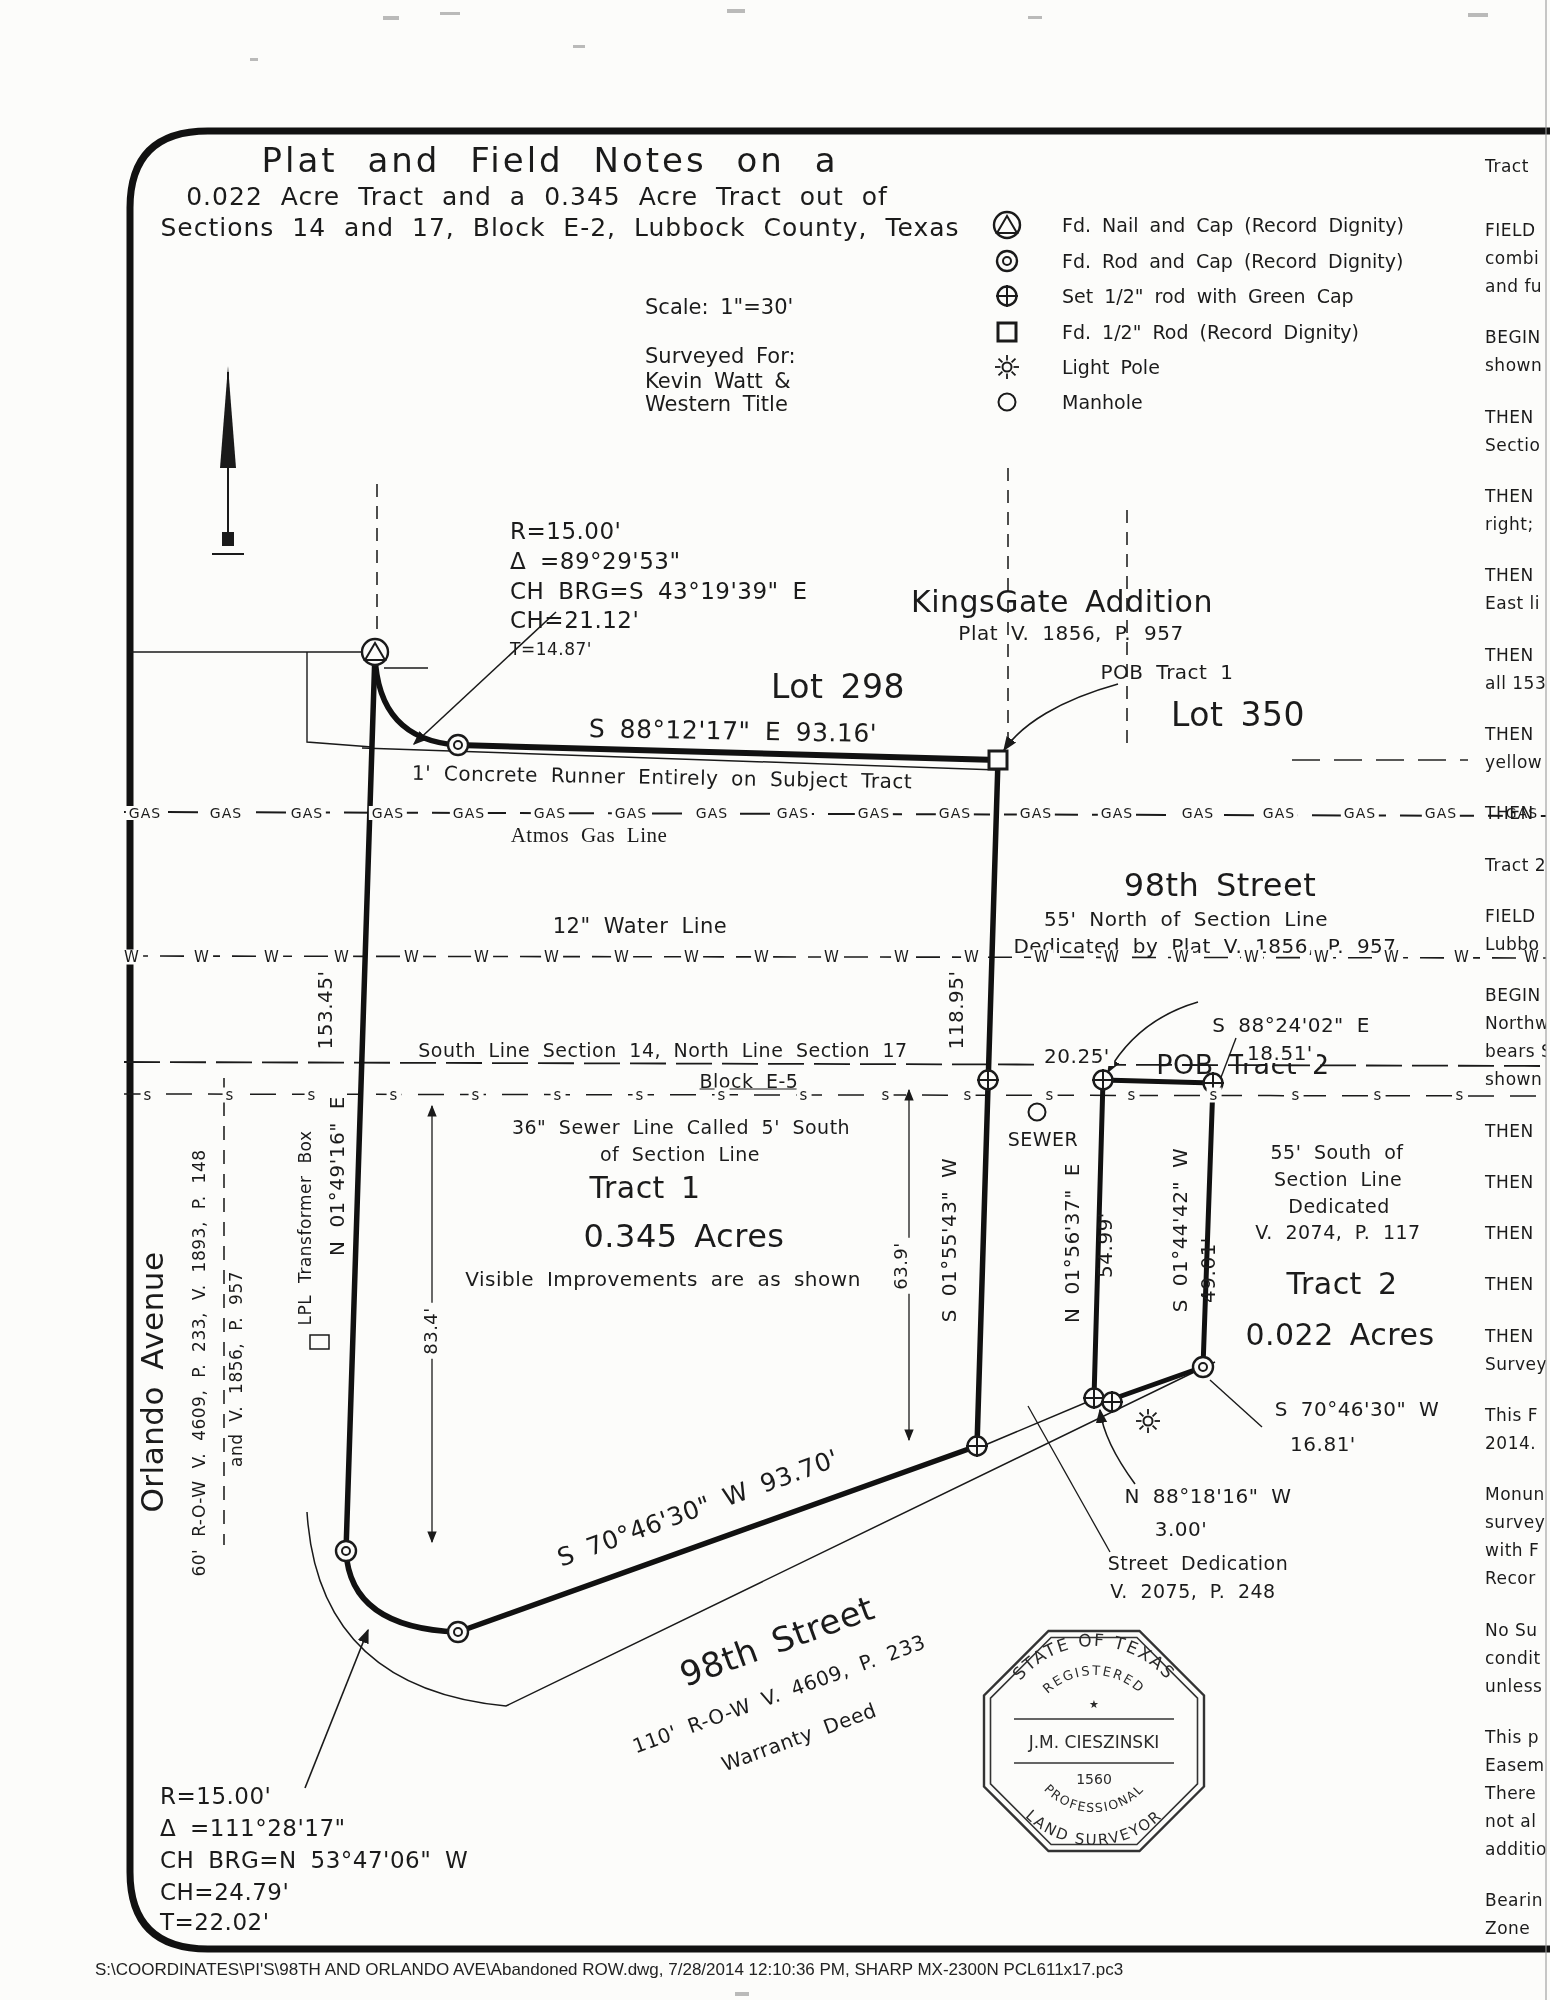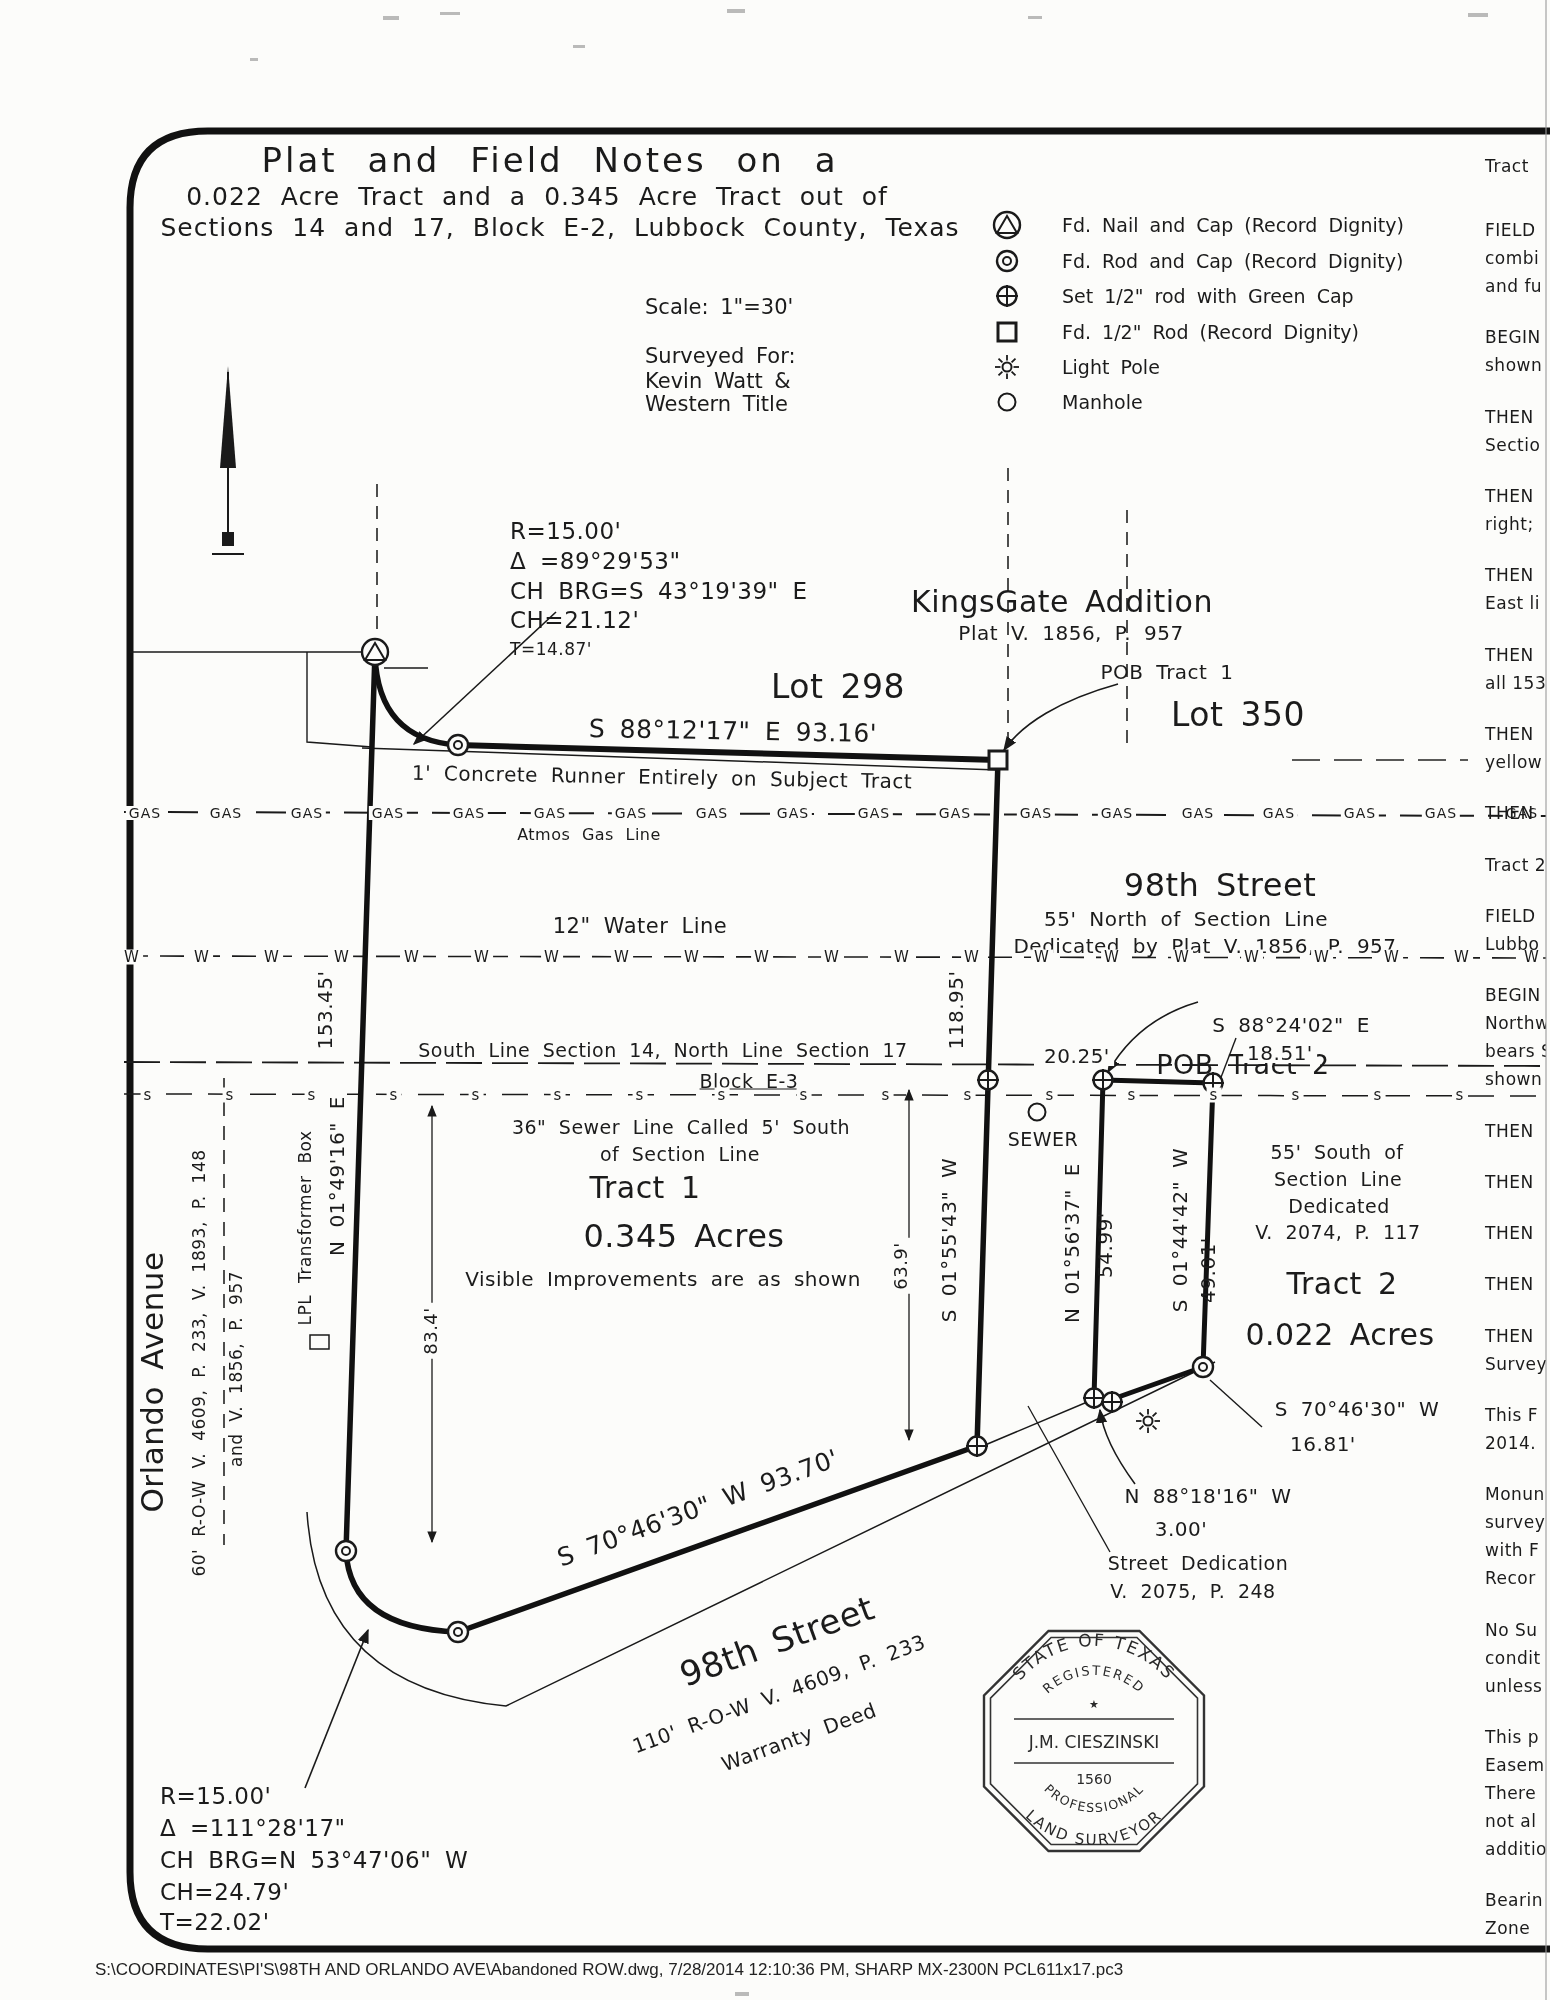--- a/index.html
+++ b/index.html
@@ -262,31 +262,31 @@
       <div class="ann" style="left: 510px; top: 591px; font-size: 23px; transform: translate(0px, -50%);">CH BRG=S 43°19'39" E</div>
       <div class="ann" style="left: 510px; top: 620px; font-size: 23px; transform: translate(0px, -50%);">CH=21.12'</div>
       <div class="ann" style="left: 510px; top: 649px; font-size: 17px; transform: translate(0px, -50%);">T=14.87'</div>
       <div class="ann" style="left: 1062px; top: 602px; font-size: 30px; transform: translate(-50%, -50%);">KingsGate Addition</div>
       <div class="ann" style="left: 1071px; top: 633px; font-size: 20px; transform: translate(-50%, -50%);">Plat V. 1856, P. 957</div>
       <div class="ann" style="left: 1167px; top: 672px; font-size: 20px; transform: translate(-50%, -50%);">POB Tract 1</div>
       <div class="ann" style="left: 838px; top: 686px; font-size: 33px; transform: translate(-50%, -50%);">Lot 298</div>
       <div class="ann" style="left: 1238px; top: 714px; font-size: 33px; transform: translate(-50%, -50%);">Lot 350</div>
       <div class="ann" style="left: 733px; top: 731px; font-size: 25px; transform: translate(-50%, -50%) rotate(1deg);">S 88°12'17" E   93.16'</div>
       <div class="ann" style="left: 662px; top: 777px; font-size: 20px; transform: translate(-50%, -50%) rotate(1deg);">1' Concrete Runner Entirely on Subject Tract</div>
-      <div class="ann" style="left: 589px; top: 835px; font-size: 16px; transform: translate(-50%, -50%);">Atmos Gas Line</div>
+      <div class="ann" style="left: 589px; top: 835px; font-size: 21px; transform: translate(-50%, -50%); font-family: Liberation Serif, serif;">Atmos Gas Line</div>
       <div class="ann" style="left: 640px; top: 926px; font-size: 21px; transform: translate(-50%, -50%);">12" Water Line</div>
       <div class="ann bg" style="left: 1220px; top: 885px; font-size: 32px; transform: translate(-50%, -50%);">98th Street</div>
       <div class="ann bg" style="left: 1186px; top: 919px; font-size: 20px; transform: translate(-50%, -50%);">55' North of Section Line</div>
       <div class="ann bg" style="left: 1205px; top: 946px; font-size: 20px; transform: translate(-50%, -50%);">Dedicated by Plat V. 1856, P. 957</div>
       <div class="ann" style="left: 1243px; top: 1020px; font-size: 27px; transform: translate(-50%, -50%); margin-top: 44px;">POB Tract 2</div>
       <div class="ann bg" style="left: 1291px; top: 1025px; font-size: 20px; transform: translate(-50%, -50%);">S 88°24'02" E</div>
       <div class="ann bg" style="left: 1280px; top: 1053px; font-size: 20px; transform: translate(-50%, -50%);">18.51'</div>
       <div class="ann bg" style="left: 1077px; top: 1056px; font-size: 20px; transform: translate(-50%, -50%);">20.25'</div>
       <div class="ann bg" style="left: 663px; top: 1050px; font-size: 19px; transform: translate(-50%, -50%);">South Line Section 14, North Line Section 17</div>
-      <div class="ann bg ul" style="left: 749px; top: 1081px; font-size: 19px; transform: translate(-50%, -50%);">Block E-3</div>
+      <div class="ann bg ul" style="left: 749px; top: 1081px; font-size: 19px; transform: translate(-50%, -50%);">Block E-5</div>
       <div class="ann" style="left: 681px; top: 1127px; font-size: 19px; transform: translate(-50%, -50%);">36" Sewer Line Called 5' South</div>
       <div class="ann" style="left: 680px; top: 1154px; font-size: 19px; transform: translate(-50%, -50%);">of Section Line</div>
       <div class="ann" style="left: 1043px; top: 1139px; font-size: 19px; transform: translate(-50%, -50%);">SEWER</div>
       <div class="ann" style="left: 645px; top: 1188px; font-size: 30px; transform: translate(-50%, -50%);">Tract 1</div>
       <div class="ann" style="left: 638px; top: 1236px; font-size: 32px; transform: translate(-50%, -50%); margin-left: 46px;">0.345 Acres</div>
       <div class="ann" style="left: 663px; top: 1270px; font-size: 20px; transform: translate(-50%, -50%); margin-top: 9px;">Visible Improvements are as shown</div>
       <div class="ann bg" style="left: 949px; top: 1240px; font-size: 20px; transform: translate(-50%, -50%) rotate(-90deg);">S 01°55'43" W</div>
       <div class="ann bg" style="left: 956px; top: 1010px; font-size: 20px; transform: translate(-50%, -50%) rotate(-90deg);">118.95'</div>
       <div class="ann bg" style="left: 901px; top: 1266px; font-size: 18px; transform: translate(-50%, -50%) rotate(-90deg);">63.9'</div>
       <div class="ann" style="left: 1072px; top: 1243px; font-size: 20px; transform: translate(-50%, -50%) rotate(-90deg);">N 01°56'37" E</div>

